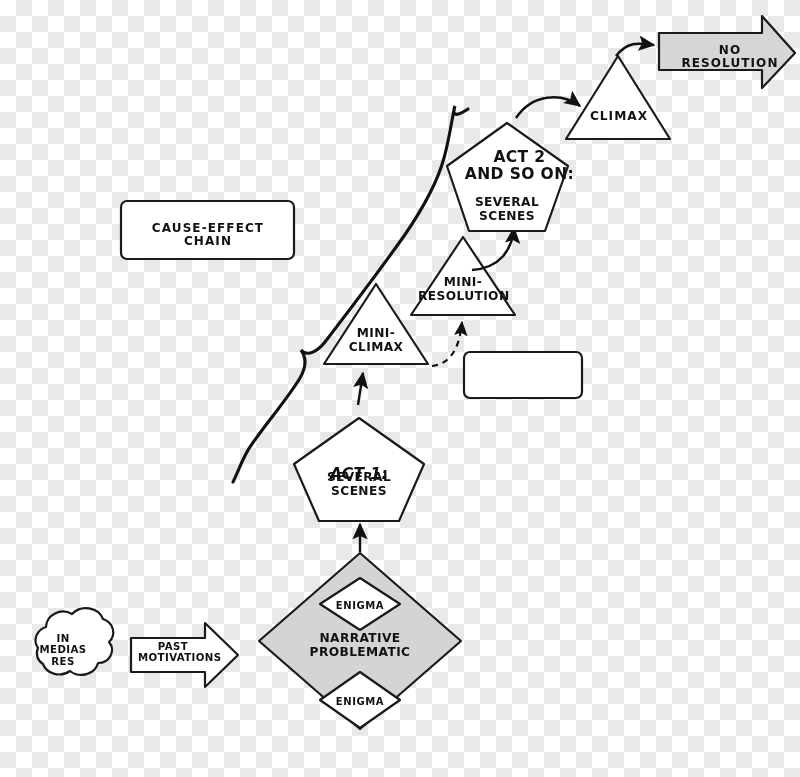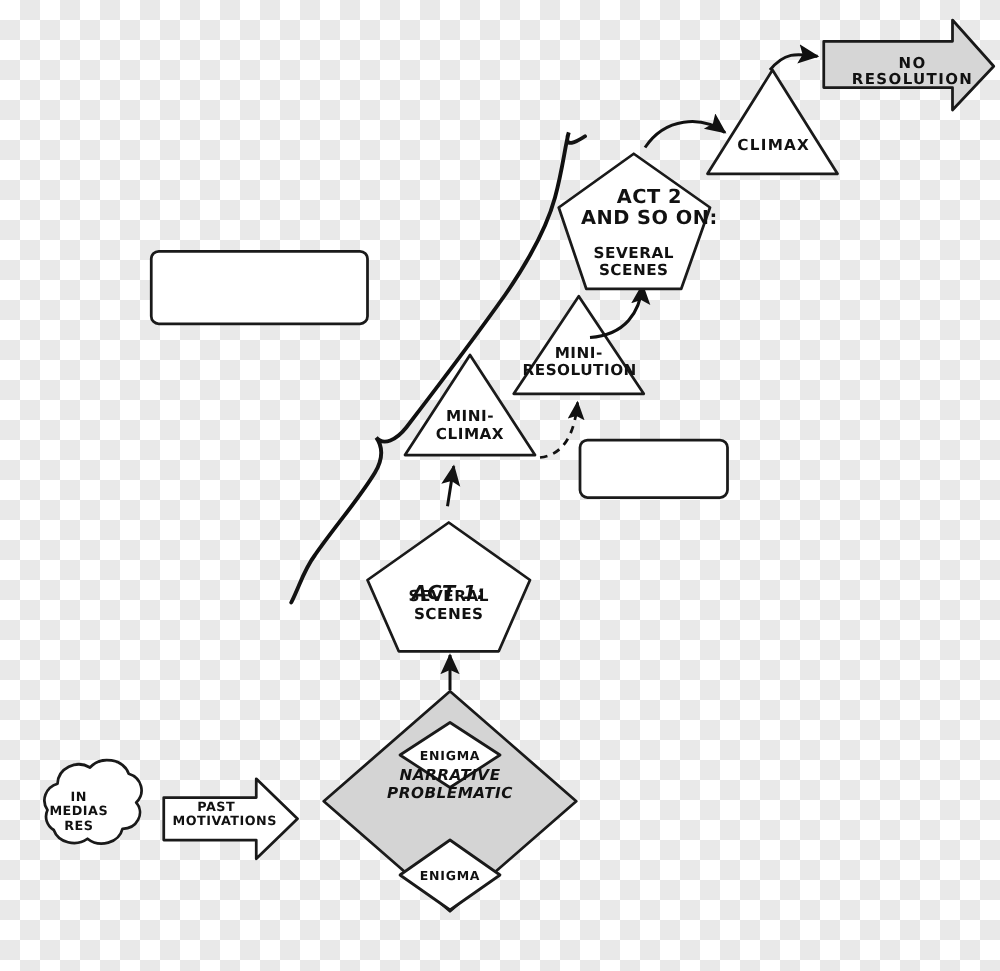--- a/index.html
+++ b/index.html
@@ -205,21 +205,21 @@
              C 450 120 462 113 468 109"></path>
   </svg>
 
   <div class="lbl lbl-small" style="left:22px; top:633px; width:82px;">IN
 MEDIAS
 RES</div>
 
   <div class="lbl lbl-small" style="left:138px; top:641px; width:70px;">PAST
 MOTIVATIONS</div>
 
-  <div class="lbl lbl-med" style="left:300px; top:614px; width:120px;font-style:italic;">NARRATIVE
+  <div class="lbl lbl-med" style="left:300px; top:632px; width:120px;">NARRATIVE
 PROBLEMATIC</div>
 
   <div class="lbl lbl-tiny" style="left:325px; top:600px; width:70px;">ENIGMA</div>
 
   <div class="lbl lbl-tiny" style="left:325px; top:696px; width:70px;">ENIGMA</div>
 
   <div class="lbl lbl-big" style="left:319px; top:466px; width:80px;font-style:italic;">ACT 1:</div>
 
   <div class="lbl lbl-med" style="left:311px; top:471px; width:96px;">SEVERAL
 SCENES</div>
@@ -234,14 +234,15 @@
   <div class="lbl lbl-big" style="left:450px; top:149px; width:115px;margin-left:12px;">ACT 2
 AND SO ON:</div>
 
   <div class="lbl lbl-med" style="left:466px; top:196px; width:82px;">SEVERAL
 SCENES</div>
 
   <div class="lbl lbl-med" style="left:585px; top:110px; width:68px; letter-spacing:1px;">CLIMAX</div>
 
   <div class="lbl lbl-box" style="left:678px; top:44px; width:104px;">NO RESOLUTION</div>
 
+  <div class="lbl lbl-box" style="left:127px; top:222px; width:162px;">CAUSE-EFFECT CHAIN</div>
 
 </div>
 
 </body></html>

